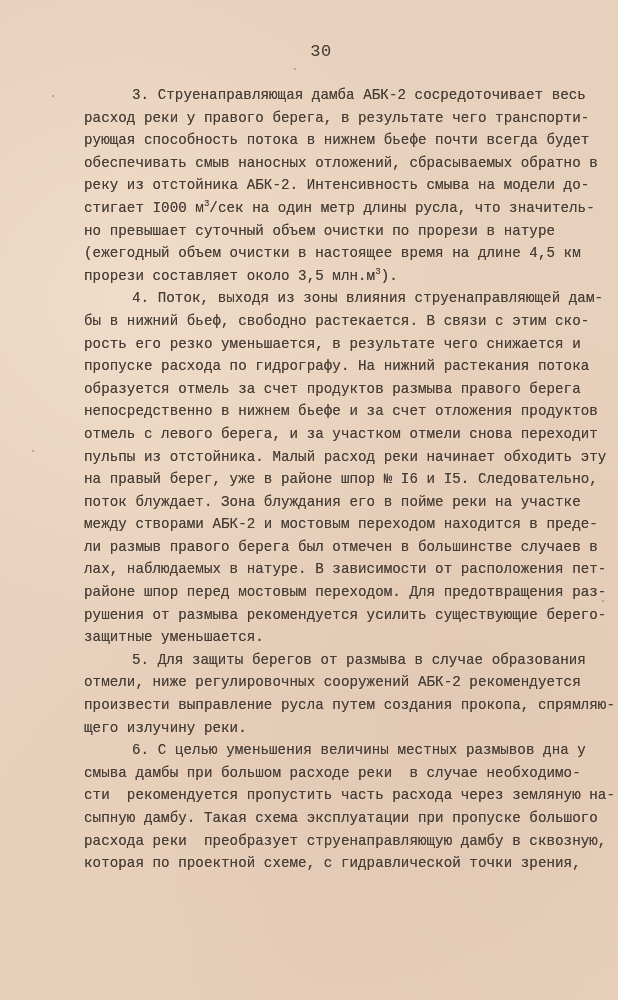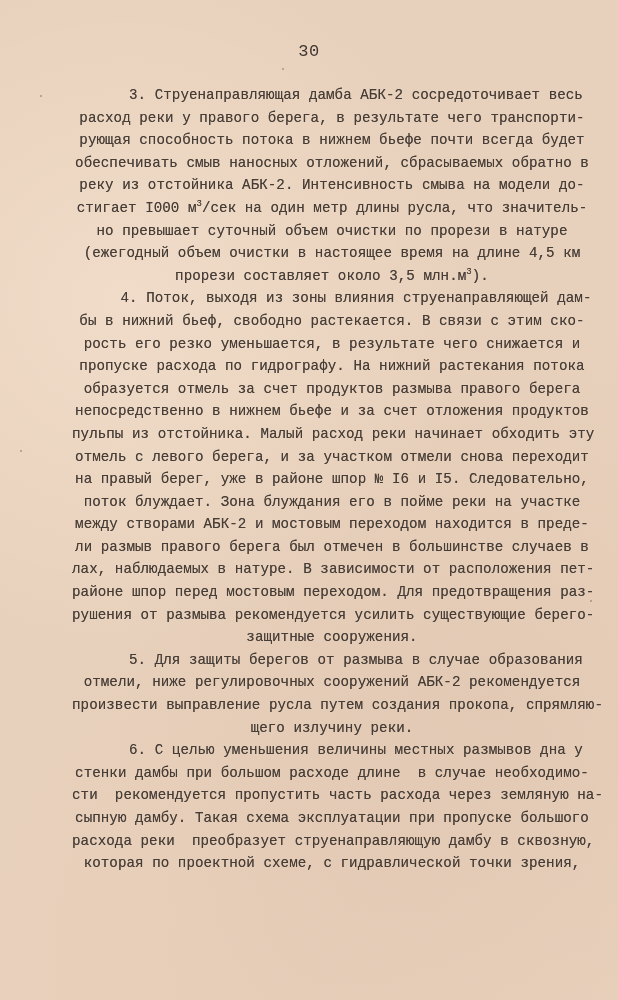--- a/index.html
+++ b/index.html
@@ -14,42 +14,41 @@
         radial-gradient(circle at 20% 30%, rgba(255,240,225,0.35) 0, rgba(255,240,225,0) 40%),
         radial-gradient(circle at 80% 70%, rgba(210,180,160,0.25) 0, rgba(210,180,160,0) 45%),
         radial-gradient(circle at 50% 95%, rgba(225,195,175,0.3) 0, rgba(225,195,175,0) 40%);
       position: relative;
       overflow: hidden;
       font-family: "Liberation Mono", "DejaVu Sans Mono", monospace;
       color: #463d36;
     }
     .page {
       position: absolute;
-      left: 0;
+      left: 12px;
       top: 0;
       width: 504px;
       height: 1000px;
       padding-left: 36px;
     }
     .page-number {
       position: absolute;
       top: 42px;
       left: 0;
       width: 618px;
       text-align: center;
       font-size: 17px;
       letter-spacing: 0.5px;
       color: #3f3630;
     }
     .text-block {
       position: absolute;
       left: 72px;
       top: 84px;
       width: 520px;
-      text-align: center;
     }
     .line {
       height: 22.6px;
       line-height: 22.6px;
       font-size: 14.2px;
       white-space: pre;
       letter-spacing: 0.05px;
       text-shadow: 0 0 0.4px rgba(60,50,45,0.6);
     }
     .line.indent {
@@ -89,42 +88,42 @@
       <div class="line"><span>прорези составляет около 3,5 млн.м</span><sup>3</sup><span>).</span></div>
     </div>
 
     <div>
       <div class="line indent">4. Поток, выходя из зоны влияния струенаправляющей дам-</div>
       <div class="line">бы в нижний бьеф, свободно растекается. В связи с этим ско-</div>
       <div class="line">рость его резко уменьшается, в результате чего снижается и</div>
       <div class="line">пропуске расхода по гидрографу. На нижний растекания потока</div>
       <div class="line">образуется отмель за счет продуктов размыва правого берега</div>
       <div class="line">непосредственно в нижнем бьефе и за счет отложения продуктов</div>
+      <div class="line">отмель с левого берега, и за участком отмели снова переходит</div>
       <div class="line">пульпы из отстойника. Малый расход реки начинает обходить эту</div>
-      <div class="line">отмель с левого берега, и за участком отмели снова переходит</div>
       <div class="line">на правый берег, уже в районе шпор № I6 и I5. Следовательно,</div>
       <div class="line">поток блуждает. Зона блуждания его в пойме реки на участке</div>
       <div class="line">между створами АБК-2 и мостовым переходом находится в преде-</div>
       <div class="line">ли размыв правого берега был отмечен в большинстве случаев в</div>
       <div class="line">лах, наблюдаемых в натуре. В зависимости от расположения пет-</div>
       <div class="line">районе шпор перед мостовым переходом. Для предотвращения раз-</div>
       <div class="line">рушения от размыва рекомендуется усилить существующие берего-</div>
-      <div class="line">защитные сооружения.</div>
+      <div class="line">защитные уменьшается.</div>
     </div>
 
     <div>
       <div class="line indent">5. Для защиты берегов от размыва в случае образования</div>
       <div class="line">отмели, ниже регулировочных сооружений АБК-2 рекомендуется</div>
       <div class="line">произвести выправление русла путем создания прокопа, спрямляю-</div>
       <div class="line">щего излучину реки.</div>
     </div>
 
     <div>
       <div class="line indent">6. С целью уменьшения величины местных размывов дна у</div>
-      <div class="line">стенки дамбы при большом расходе длине  в случае необходимо-</div>
+      <div class="line">смыва дамбы при большом расходе реки  в случае необходимо-</div>
       <div class="line">сти  рекомендуется пропустить часть расхода через земляную на-</div>
       <div class="line">сыпную дамбу. Такая схема эксплуатации при пропуске большого</div>
       <div class="line">расхода реки  преобразует струенаправляющую дамбу в сквозную,</div>
       <div class="line">которая по проектной схеме, с гидравлической точки зрения,</div>
     </div>
 
   </div>
 
   <div class="speck" style="left:282px;top:68px;"></div>
   <div class="speck" style="left:40px;top:95px;"></div>

